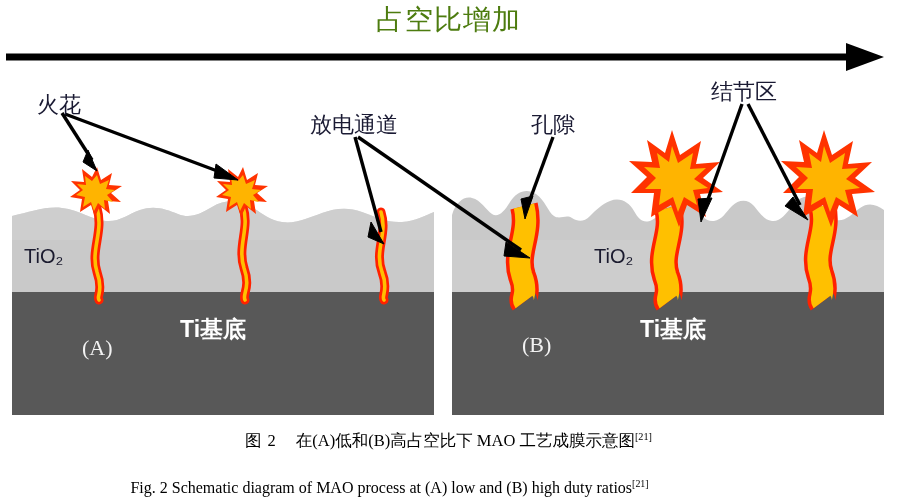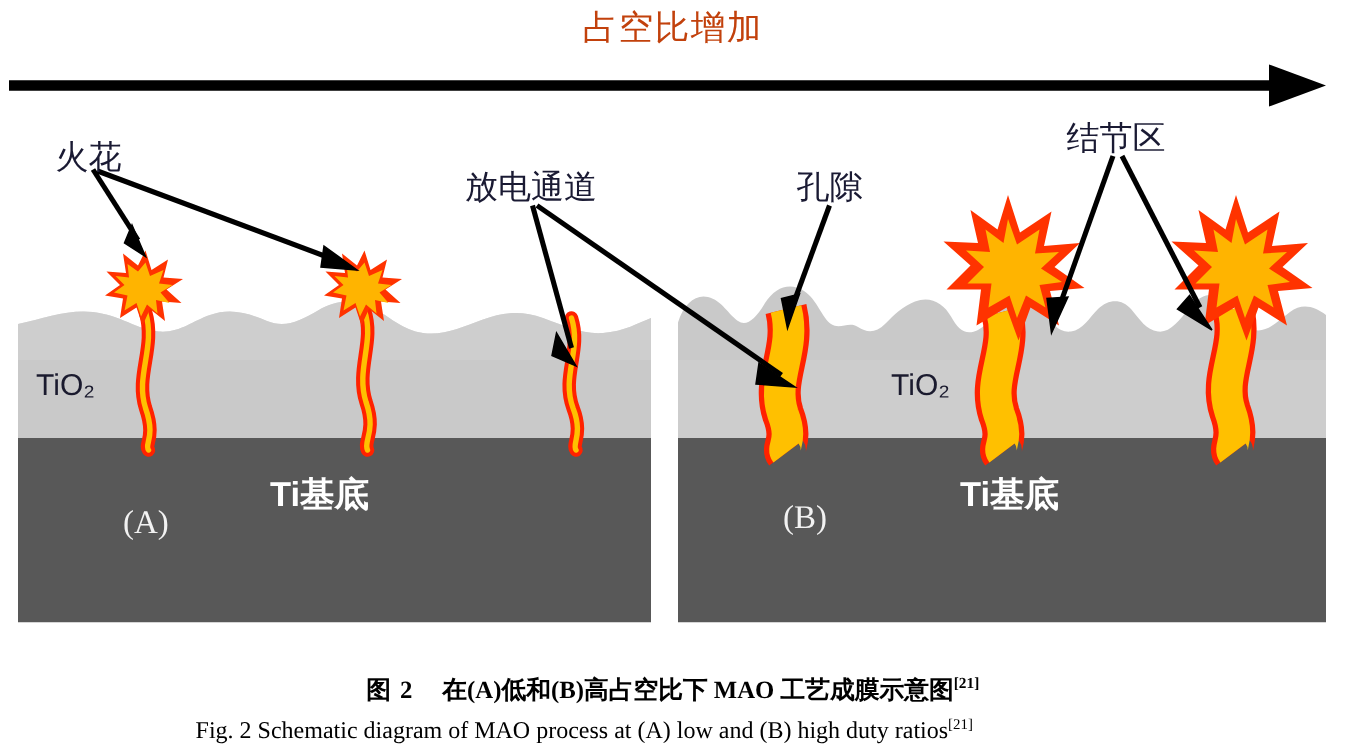--- a/index.html
+++ b/index.html
@@ -5,28 +5,28 @@
   html,body{margin:0;padding:0;background:#ffffff;}
   body{
     width:897px;height:504px;position:relative;overflow:hidden;
     font-family:"Liberation Serif", serif;
     color:#1a1a2e;
   }
   #fig{position:absolute;left:0;top:0;width:897px;height:504px;}
 
   .title{
     position:absolute;left:0;top:2px;width:897px;text-align:center;
-    font-family:Liberation Mono, monospace;
-    font-size:23px;line-height:36px;color:#c2410c;letter-spacing:1px;
+    font-family:Liberation Sans, sans-serif;
+    font-size:28px;line-height:36px;color:#4d7c0f;letter-spacing:1px;
   }
 
   .cap-cn{
-    position:absolute;left:0;top:449px;width:897px;text-align:center;
+    position:absolute;left:0;top:430px;width:897px;text-align:center;
     font-family:"Liberation Serif", serif;
-    font-size:16.5px;font-weight:bold;color:#000;
+    font-size:16.5px;font-weight:normal;color:#000;
   }
   .cap-cn .num{padding:0 6px;}
   .cap-cn .gap{display:inline-block;width:14px;}
   .cap-en{
     position:absolute;left:0;top:478px;width:779px;text-align:center;
     font-family:"Liberation Serif", serif;
     font-size:16px;color:#000;
   }
   sup{font-size:0.62em;vertical-align:super;}
 </style>

